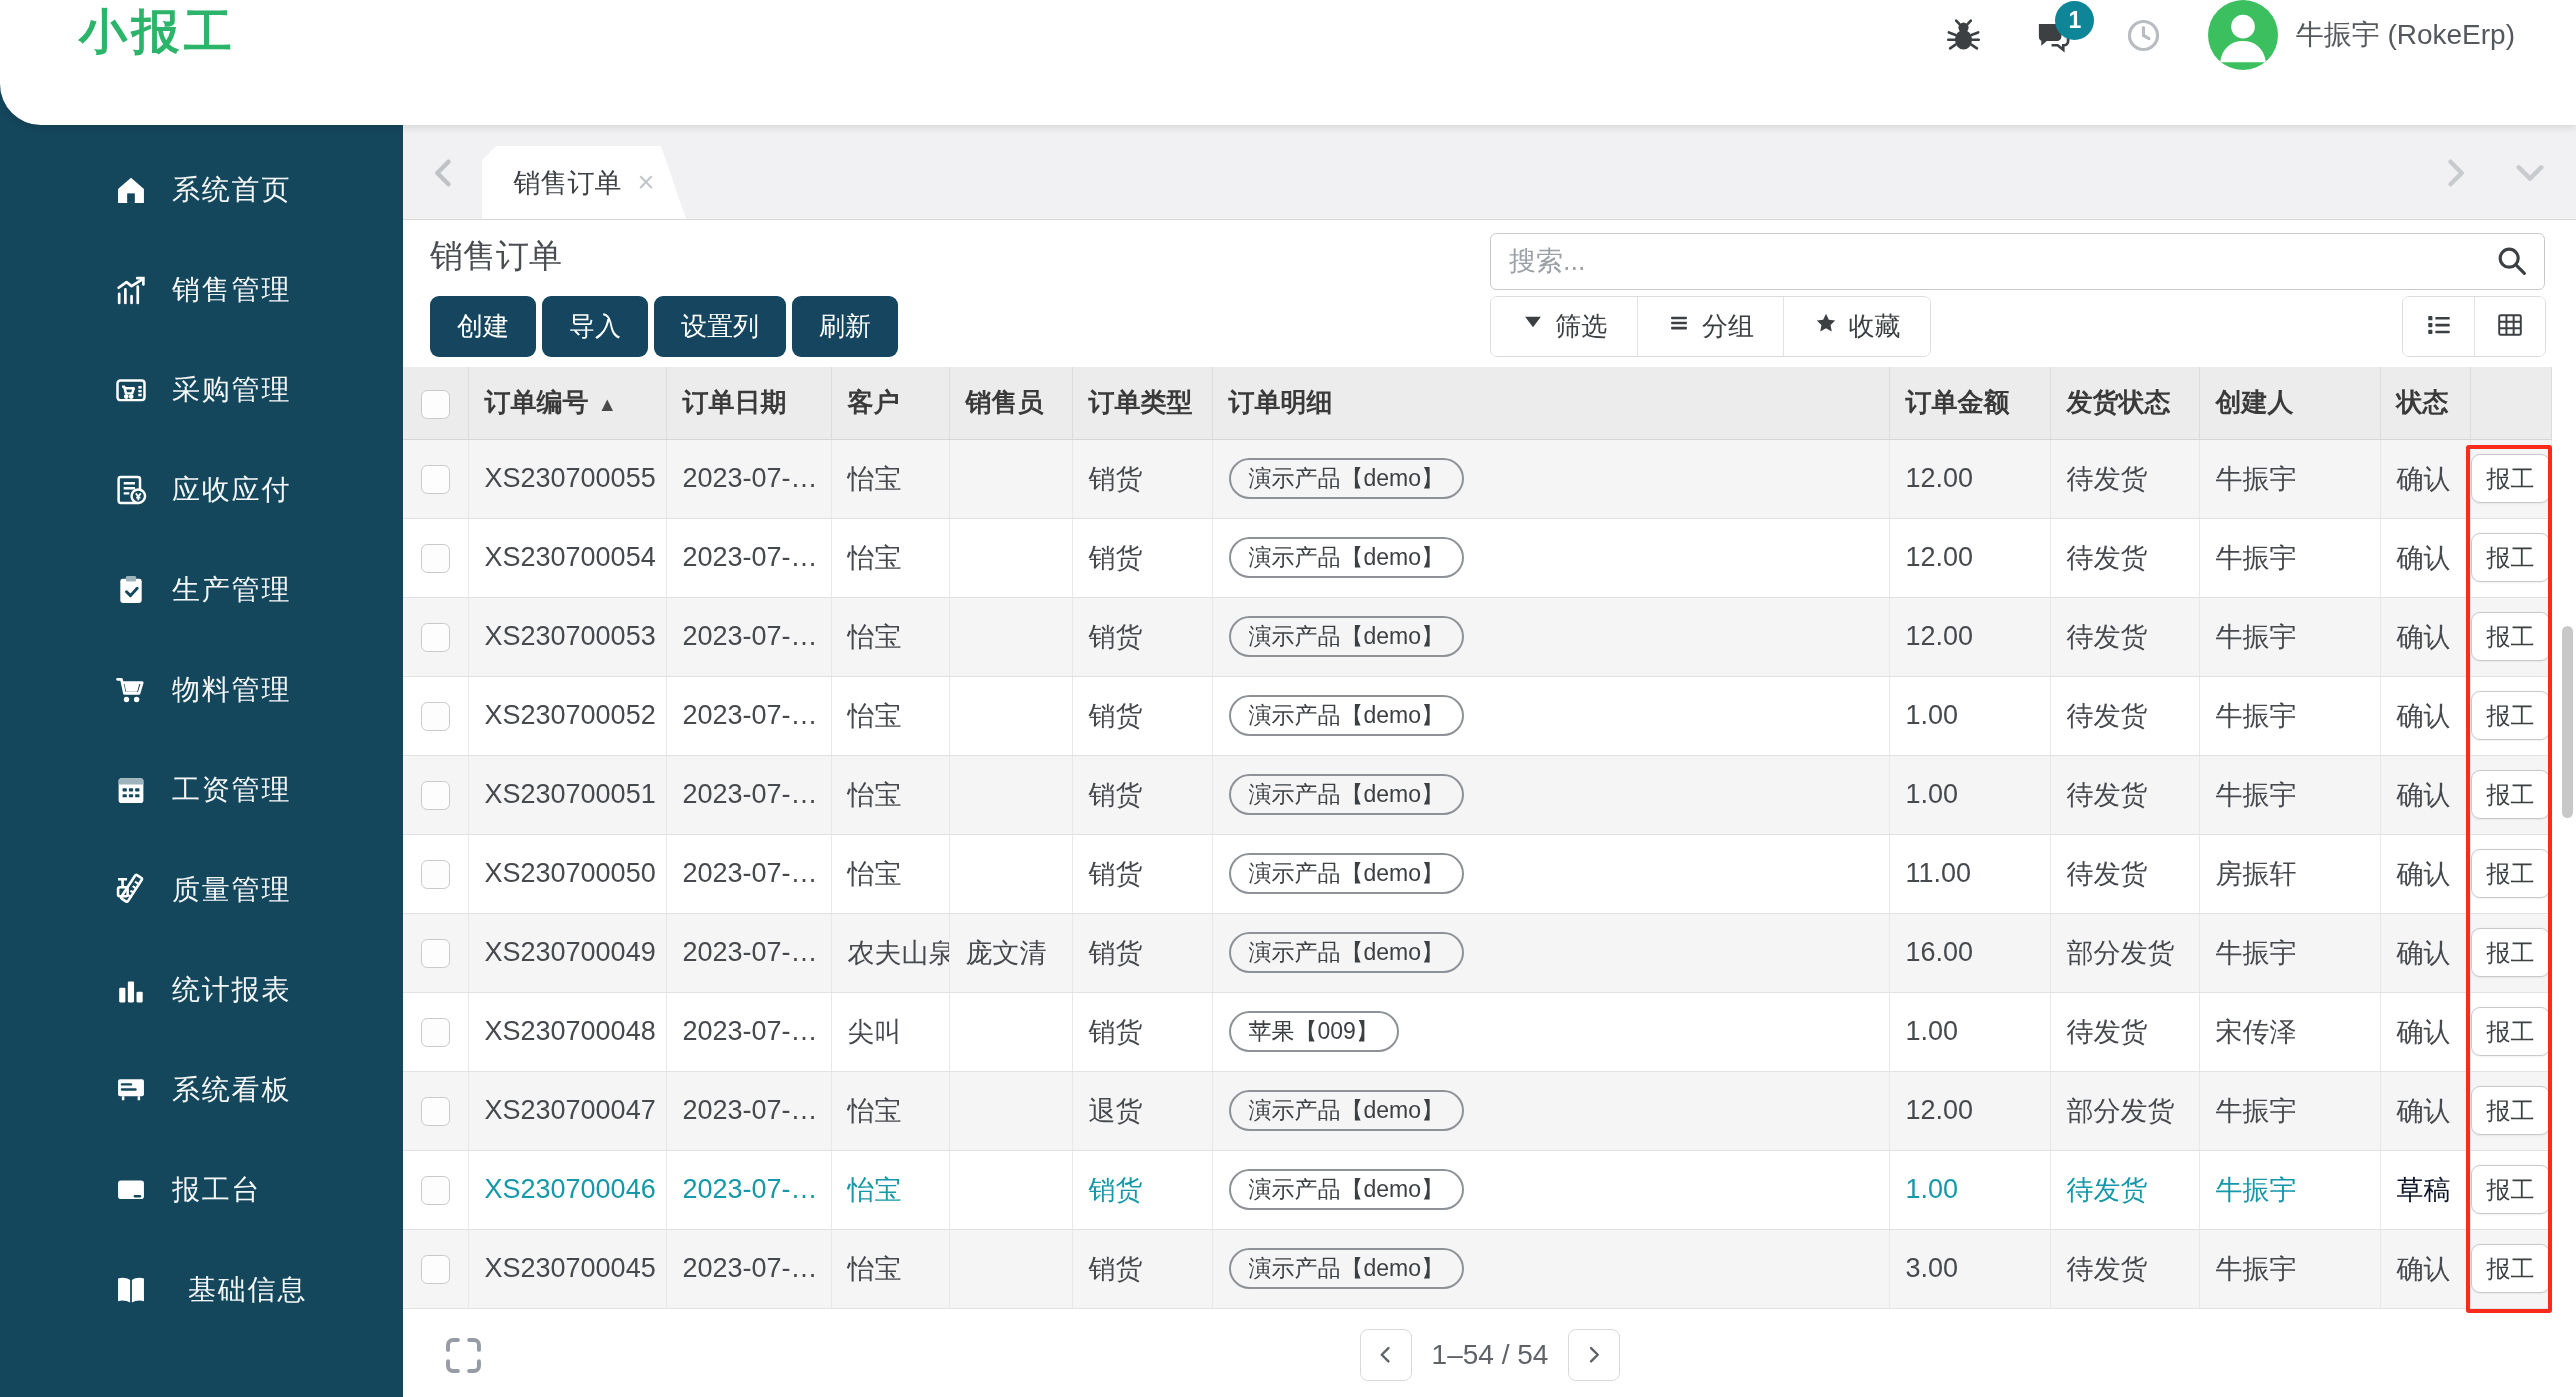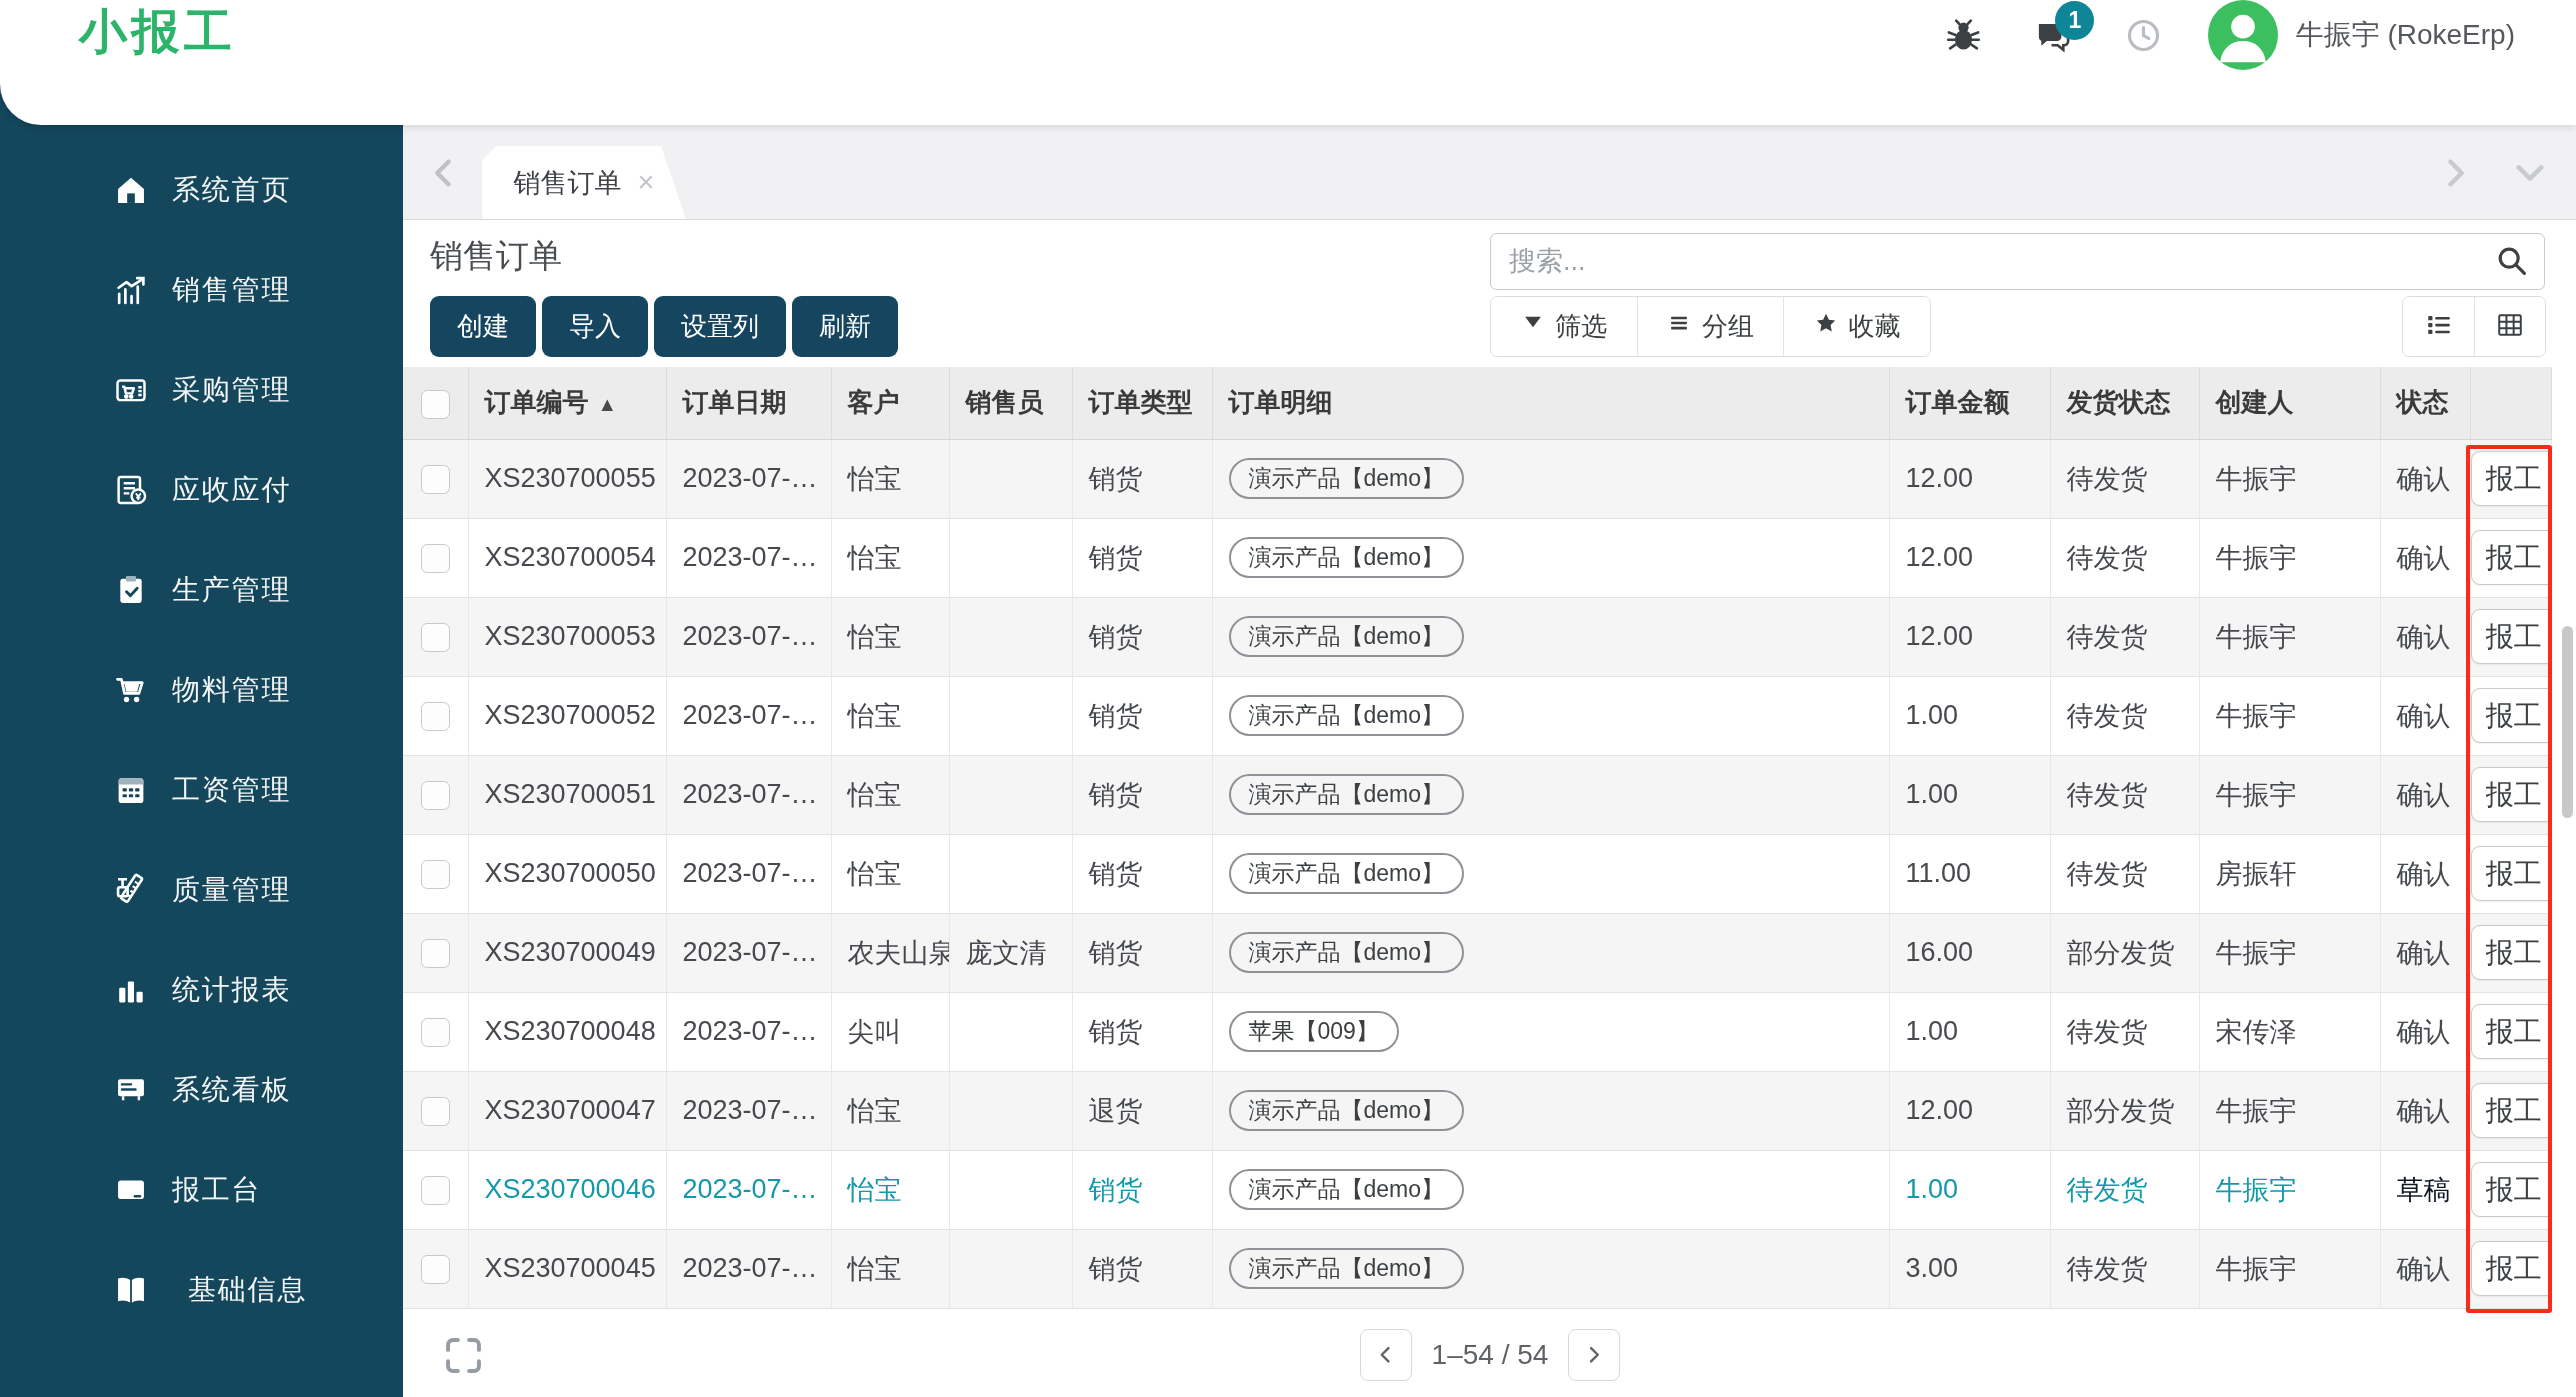--- a/index.html
+++ b/index.html
@@ -100,21 +100,21 @@
   .grid tr.even td { background:#ffffff; }
   .grid tr.hl td { color:#1598a9; }
   .sort-mark { font-size:19.7px; margin-left:9px; color:#4a4a4a; }
   .cbx { width:29px; height:29px; border:1.8px solid #c6cacd; border-radius:6.3px;
     background:#fdfdfd; display:inline-block; vertical-align:middle; cursor:pointer; }
   td.ccell, th.ccell { text-align:center; padding-left:0; }
   .pill { display:inline-block; border:2.7px solid #8e9297; border-radius:894px;
     padding:2.7px 18px; font-size:23px; color:#3c4043; background:transparent; }
   .hl .pill { color:#3c4043; }
   .act-btn { display:inline-block; border:1.8px solid #c9c9c9; border-radius:9px;
-    padding:7.2px 14.3px; font-size:28px; color:#3c4043; background:#fff;
+    padding:7.2px 14.3px; font-size:24px; color:#3c4043; background:#fff;
     cursor:pointer; box-shadow:0 0.9px 1.8px rgba(0,0,0,.06);
     font-family:inherit; }
   .status-draft { color:#0f172a; }
 
   
   .footer { position:absolute; left:403px; bottom:0; width:2174px; height:84px;
     background:#fff; display:flex; align-items:center; justify-content:center;
     gap:19.7px; z-index:3; }
   .expand-btn { position:absolute; left:38px; top:19.7px; width:45px; height:45px;
     cursor:pointer; }

